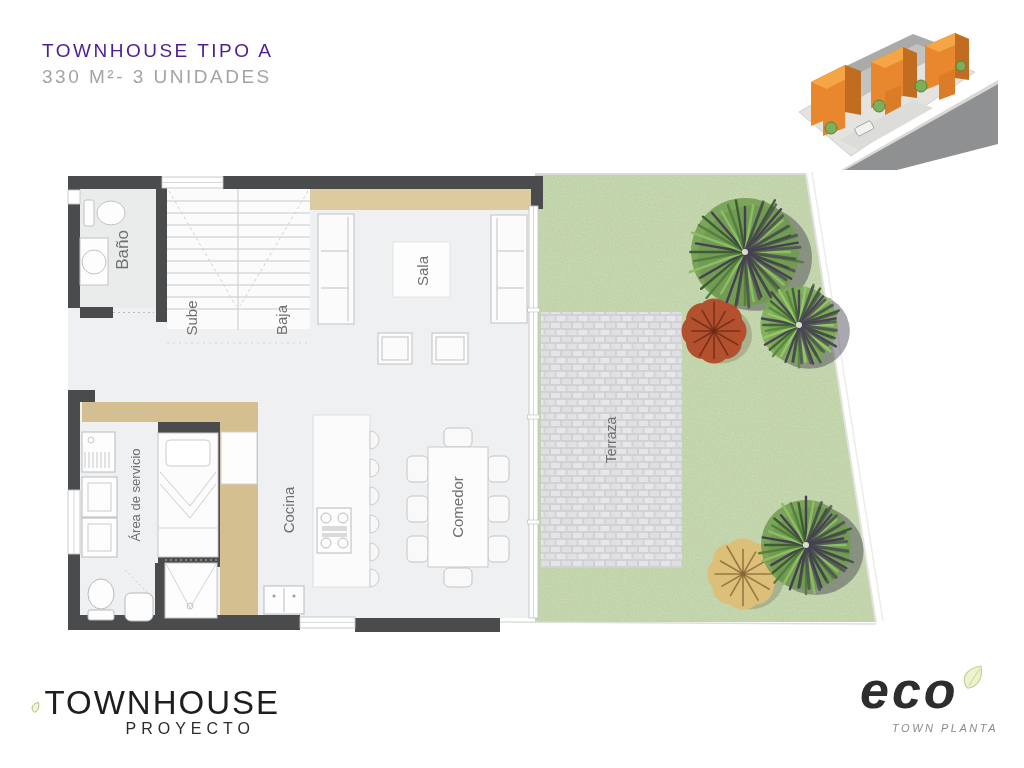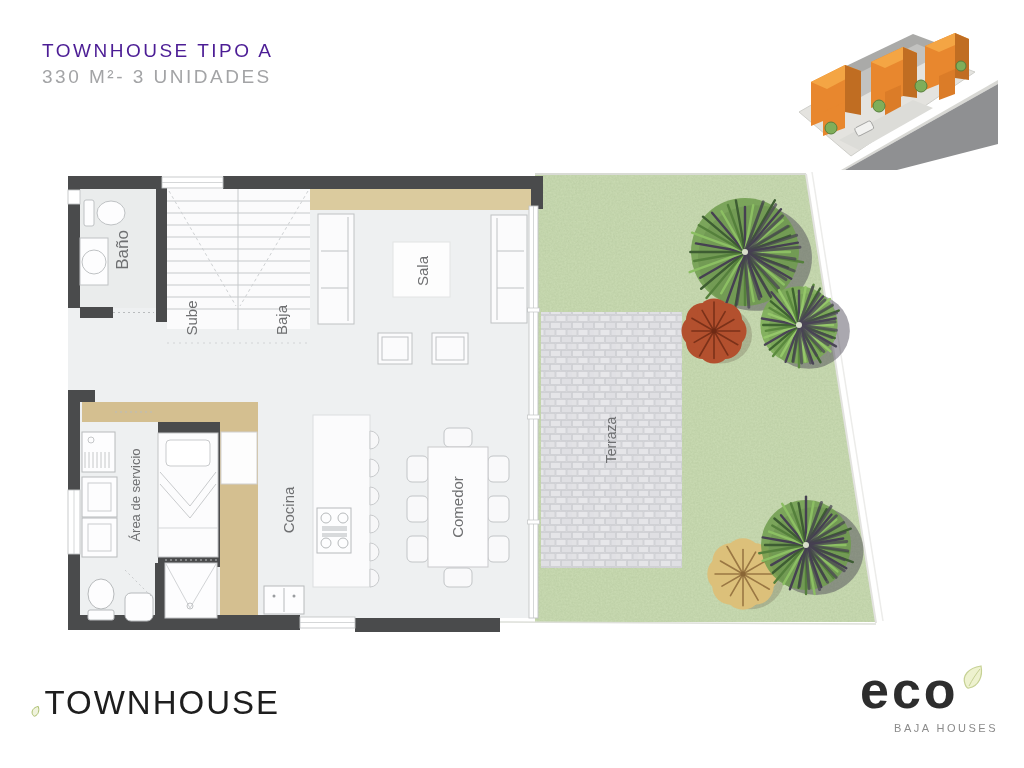--- a/index.html
+++ b/index.html
@@ -9,25 +9,25 @@
   .title-block{position:absolute;left:42px;top:38px;line-height:26px;}
   .title-line1,.title-line3{font-size:19px;letter-spacing:2.5px;color:#4c1d95;font-weight:400;}
   .title-line2{font-size:19px;letter-spacing:2.5px;color:#a3a4a6;font-weight:400;}
   
   .render3d{position:absolute;left:793px;top:20px;width:205px;height:150px;}
   
   .plan-svg{position:absolute;left:60px;top:168px;width:840px;height:468px;}
   .room-label{fill:#6e6f71;font-family:"Liberation Sans",sans-serif;}
   
   .brand-left{position:absolute;left:30px;top:684px;width:250px;}
-  .brand-row{display:flex;align-items:flex-end;}
+  .brand-row{display:flex;align-items:center;}
   .brand-leaf{margin-top:9px;margin-right:2px;}
   .brand-name{font-size:33px;letter-spacing:2px;color:#1e1e1e;font-weight:400;}
   .brand-sub{font-size:16px;letter-spacing:5px;color:#2c2c2c;text-align:right;width:225px;margin-top:-2px;}
-  .brand-right{position:absolute;left:860px;top:660px;width:140px;}
+  .brand-right{position:absolute;left:860px;top:660px;width:140px;font-style:italic;}
   .eco-wrap{position:relative;height:58px;}
   .eco-text{font-size:52px;font-weight:700;letter-spacing:3px;color:#2d2d2d;}
   .eco-leaf{position:absolute;left:99px;top:4px;}
   .eco-sub{font-size:11px;letter-spacing:2.5px;color:#8b8b8b;text-align:right;width:138px;margin-top:4px;}
 </style>
 </head>
 <body>
 
 <div class="page">
 
@@ -466,26 +466,27 @@
     <text class="room-label" x="612" y="440" font-size="14" fill="#7b7b7d" text-anchor="middle" dominant-baseline="middle" transform="rotate(-90 612 440)">Terraza</text>
   </svg>
 
   <div class="brand-left">
     <div class="brand-row">
       <svg class="brand-leaf" width="18" height="20" viewBox="0 0 18 20">
         <path d="M4,14 C1,9 5,3 12,2 C14,8 12,14 7,16 C6,16.4 5,15.6 4,14 Z" fill="#f0f3dd" stroke="#a9bd6b" stroke-width="1.4"></path>
       </svg>
       <span class="brand-name">TOWNHOUSE</span>
     </div>
+    <div class="brand-sub">PROYECTO</div>
   </div>
 
   <div class="brand-right">
     <div class="eco-wrap">
       <span class="eco-text">eco</span>
       <svg class="eco-leaf" width="26" height="30" viewBox="0 0 26 30">
         <path d="M6,20 C3,12 9,4 22,2 C24,12 20,22 10,24 C8,24.5 7,23 6,20 Z" fill="#eef2cf" stroke="#c6d194" stroke-width="1.2"></path>
         <path d="M10,22 C13,16 17,10 21,5" fill="none" stroke="#c6d194" stroke-width="1"></path>
       </svg>
     </div>
-    <div class="eco-sub">BAJA HOUSES</div>
+    <div class="eco-sub">TOWN PLANTA</div>
   </div>
 
 </div>
 
 </body></html>

